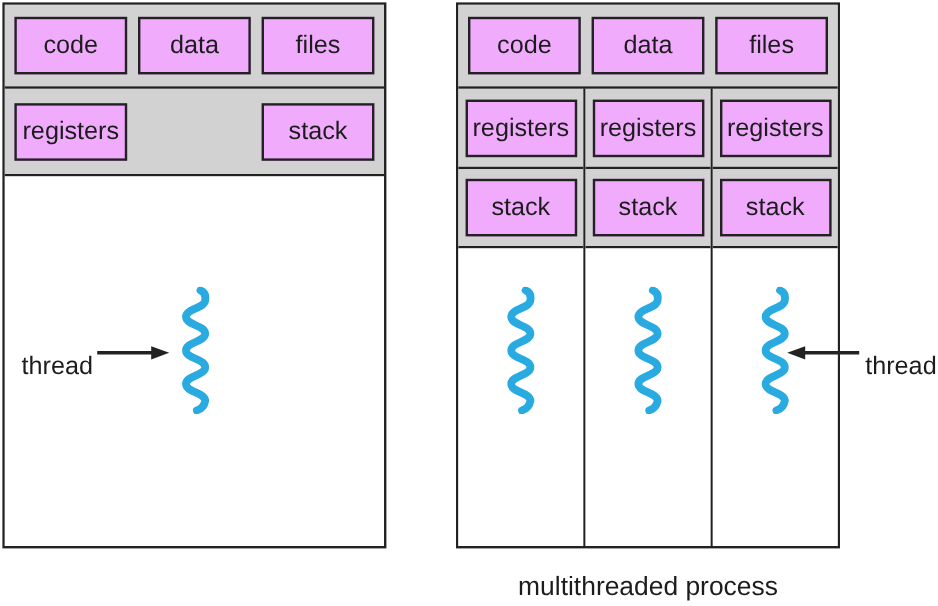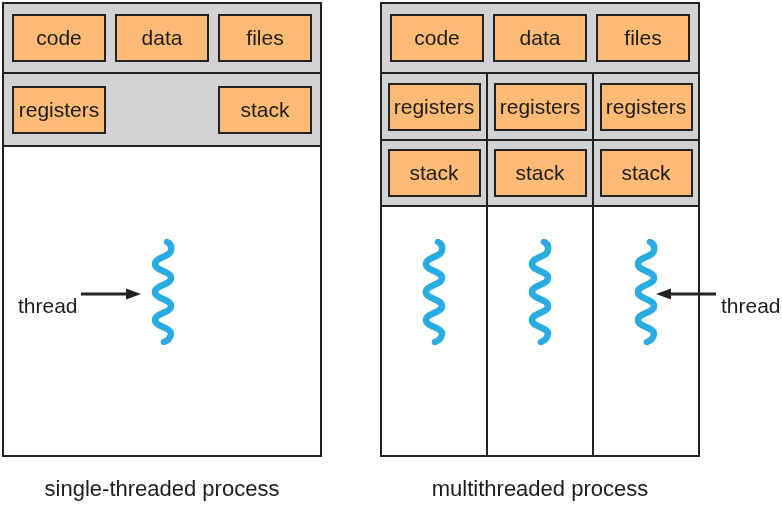--- a/index.html
+++ b/index.html
@@ -27,21 +27,21 @@
     justify-content:space-between;
     align-items:center;
     padding:0 8px;
     flex:0 0 auto;
   }
   .band.top{height:70px;}
   .band.mid{height:73px;}
   .wbox{
     box-sizing:border-box;
     width:94px;height:48px;
-    background:#fdba74;
+    background:#f0abfc;
     border:2.5px solid #222;
     display:flex;align-items:center;justify-content:center;
     font-size:21px;
     white-space:nowrap;
   }
   .white-area{flex:1 1 auto;position:relative;background:#fff;}
   .cols{flex:1 1 auto;display:flex;}
   .col{flex:1 1 0;display:flex;flex-direction:column;min-width:0;}
   .col.sep{border-right:2.5px solid #222;}
   .cell{
@@ -154,16 +154,15 @@
     <line x1="1" y1="8" x2="47" y2="8" stroke="#222" stroke-width="2.8"></line>
     <polygon points="46,2.5 61,8 46,13.5" fill="#222"></polygon>
   </svg>
 
   <svg class="arrow" style="left:655px;top:286px;" width="62" height="16" viewBox="0 0 62 16">
     <polygon points="1,8 16,2.5 16,13.5" fill="#222"></polygon>
     <line x1="15" y1="8" x2="61" y2="8" stroke="#222" stroke-width="2.8"></line>
   </svg>
   <div class="thread-label" style="left:721px;top:283px;">thread</div>
 
-  <div class="caption" style="left:2px;width:320px;">single-threaded process</div>
   <div class="caption" style="left:380px;width:320px;">multithreaded process</div>
 
 </div>
 
 </body></html>

